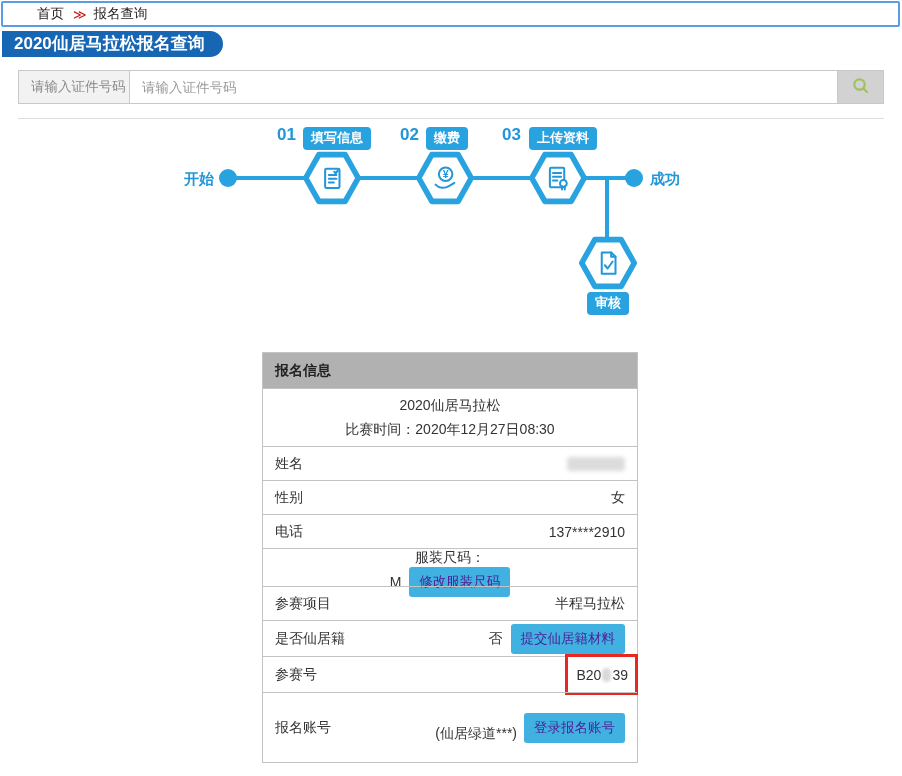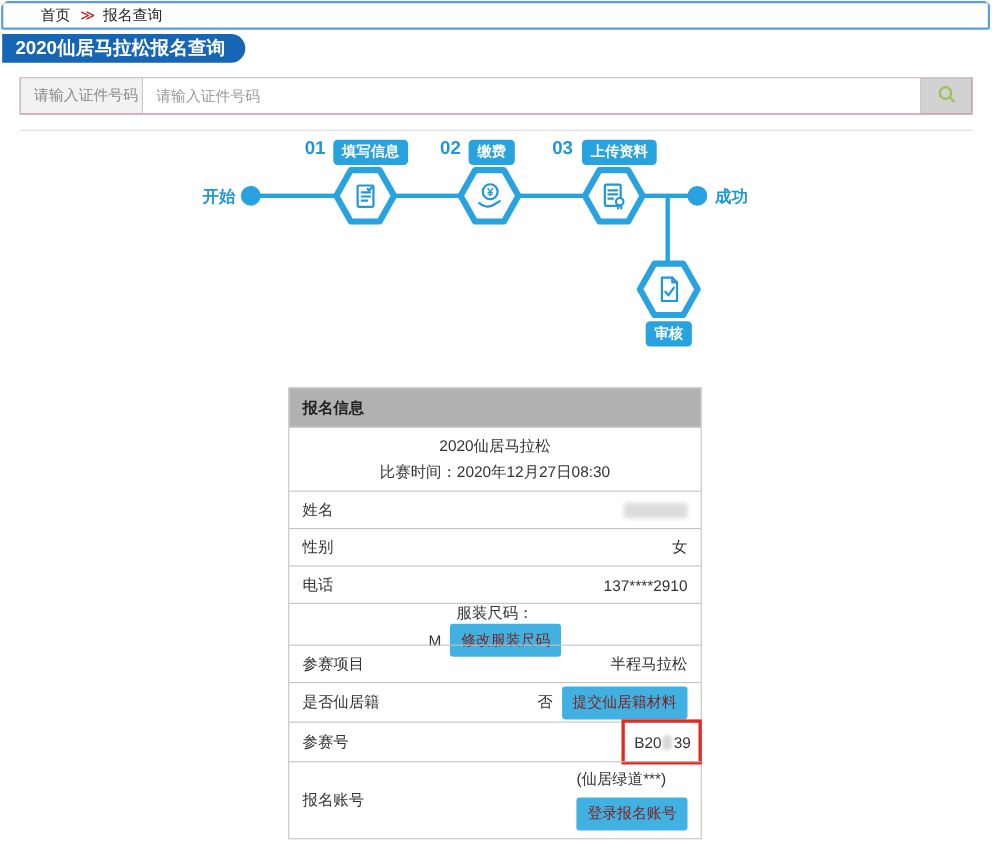--- a/index.html
+++ b/index.html
@@ -1,33 +1,33 @@
 <!DOCTYPE html>
 <html><head>
 <meta charset="utf-8">
 <style>
   * { margin:0; padding:0; box-sizing:border-box; }
   html,body { width:902px; height:776px; background:#fff; font-family:"Liberation Sans","DejaVu Sans",sans-serif; }
-  #page { position:relative; width:902px; height:776px; overflow:hidden; background:#fff;border-radius:11px; }
+  #page { position:relative; width:902px; height:776px; overflow:hidden; background:#fff; }
 
   
   .crumb-bar { position:absolute; top:1px; left:1px; width:899px; height:26px;
     border:2px solid #5b9ce4; border-radius:2px; display:flex; align-items:center;
     padding-left:34px; font-size:13.5px; color:#222; background:#fff; }
   .crumb-sep { color:#cc1111; margin:0 9px; font-size:13px; letter-spacing:-2px; }
   .crumb-link { cursor:pointer; }
 
   
   .page-tab { position:absolute; top:31px; left:2px; height:26px; line-height:26px;
     background:#1766b4; color:#fff; font-size:17px; font-weight:bold;
     padding:0 18px 0 12px; border-radius:0 13px 13px 0; }
 
   
   .search-bar { position:absolute; top:70px; left:18px; width:866px; height:34px;
-    display:flex; border:1px solid #c9c9c9; background:#be185d; }
+    display:flex; border:1px solid #c9c9c9; background:#a21caf; }
   .search-label { width:111px; background:#f2f2f2; border-right:1px solid #c9c9c9;
     color:#8a8a8a; font-size:13.5px; display:flex; align-items:center; padding-left:12px; }
   .search-input { flex:1; border:none; outline:none; font-size:13.5px; padding-left:12px;
     color:#555; font-family:inherit; }
   .search-input::placeholder { color:#9a9a9a; }
   .search-btn { width:46px; background:#d2d2d2; border:none; border-left:1px solid #c9c9c9;
     display:flex; align-items:center; justify-content:center; cursor:pointer; }
 
   .divider { position:absolute; top:118px; left:18px; width:866px; border-top:1px solid #ddd; }
 
@@ -58,30 +58,30 @@
     display:flex; align-items:center; padding-left:12px; }
   .tbl-event { height:58px; border-top:1px solid #c3c3c3; display:flex; flex-direction:column;
     align-items:center; justify-content:center; gap:6px; }
   .row { position:relative; height:34px; border-top:1px solid #c3c3c3; display:flex;
     align-items:center; justify-content:space-between; padding:0 12px; }
   .row-size { height:38px;flex-direction:column; }
   .row-native { height:36px; }
   .row-bib { height:36px; }
   .row-account { height:70px; }
   .val-group { display:flex; align-items:center; gap:8px; }
-  .blue-btn { background:#41b1e1; color:#7f1d1d; border:none; font-size:13.5px;
+  .blue-btn { background:#41b1e1; color:#4c1d95; border:none; font-size:13.5px;
     font-family:Liberation Mono, monospace; padding:6px 10px; border-radius:3px; cursor:pointer; }
   .blur-name { display:inline-block; width:58px; height:14px; background:#dcdcdc;
     border-radius:3px; filter:blur(2px); }
   .blur-digit { display:inline-block; width:9px; height:14px; background:#d9d9d9;
     border-radius:5px; filter:blur(1.5px); vertical-align:-2px; margin:0 1px; }
   .bib-box { position:absolute; right:-1px; top:-3px; width:73px; height:41px;
     border:3px solid #e8281e; display:flex; align-items:center; justify-content:flex-end;
     padding-right:7px; }
-  .acct-col { display:flex; flex-direction:column; align-items:flex-start; gap:7px; }
+  .acct-col { display:flex; align-items:flex-end; gap:7px; }
 </style>
 </head>
 <body>
 
 <div id="page">
 
   <div class="crumb-bar">
     <span class="crumb-link">首页</span>
     <span class="crumb-sep">≫</span>
     <span>报名查询</span>

